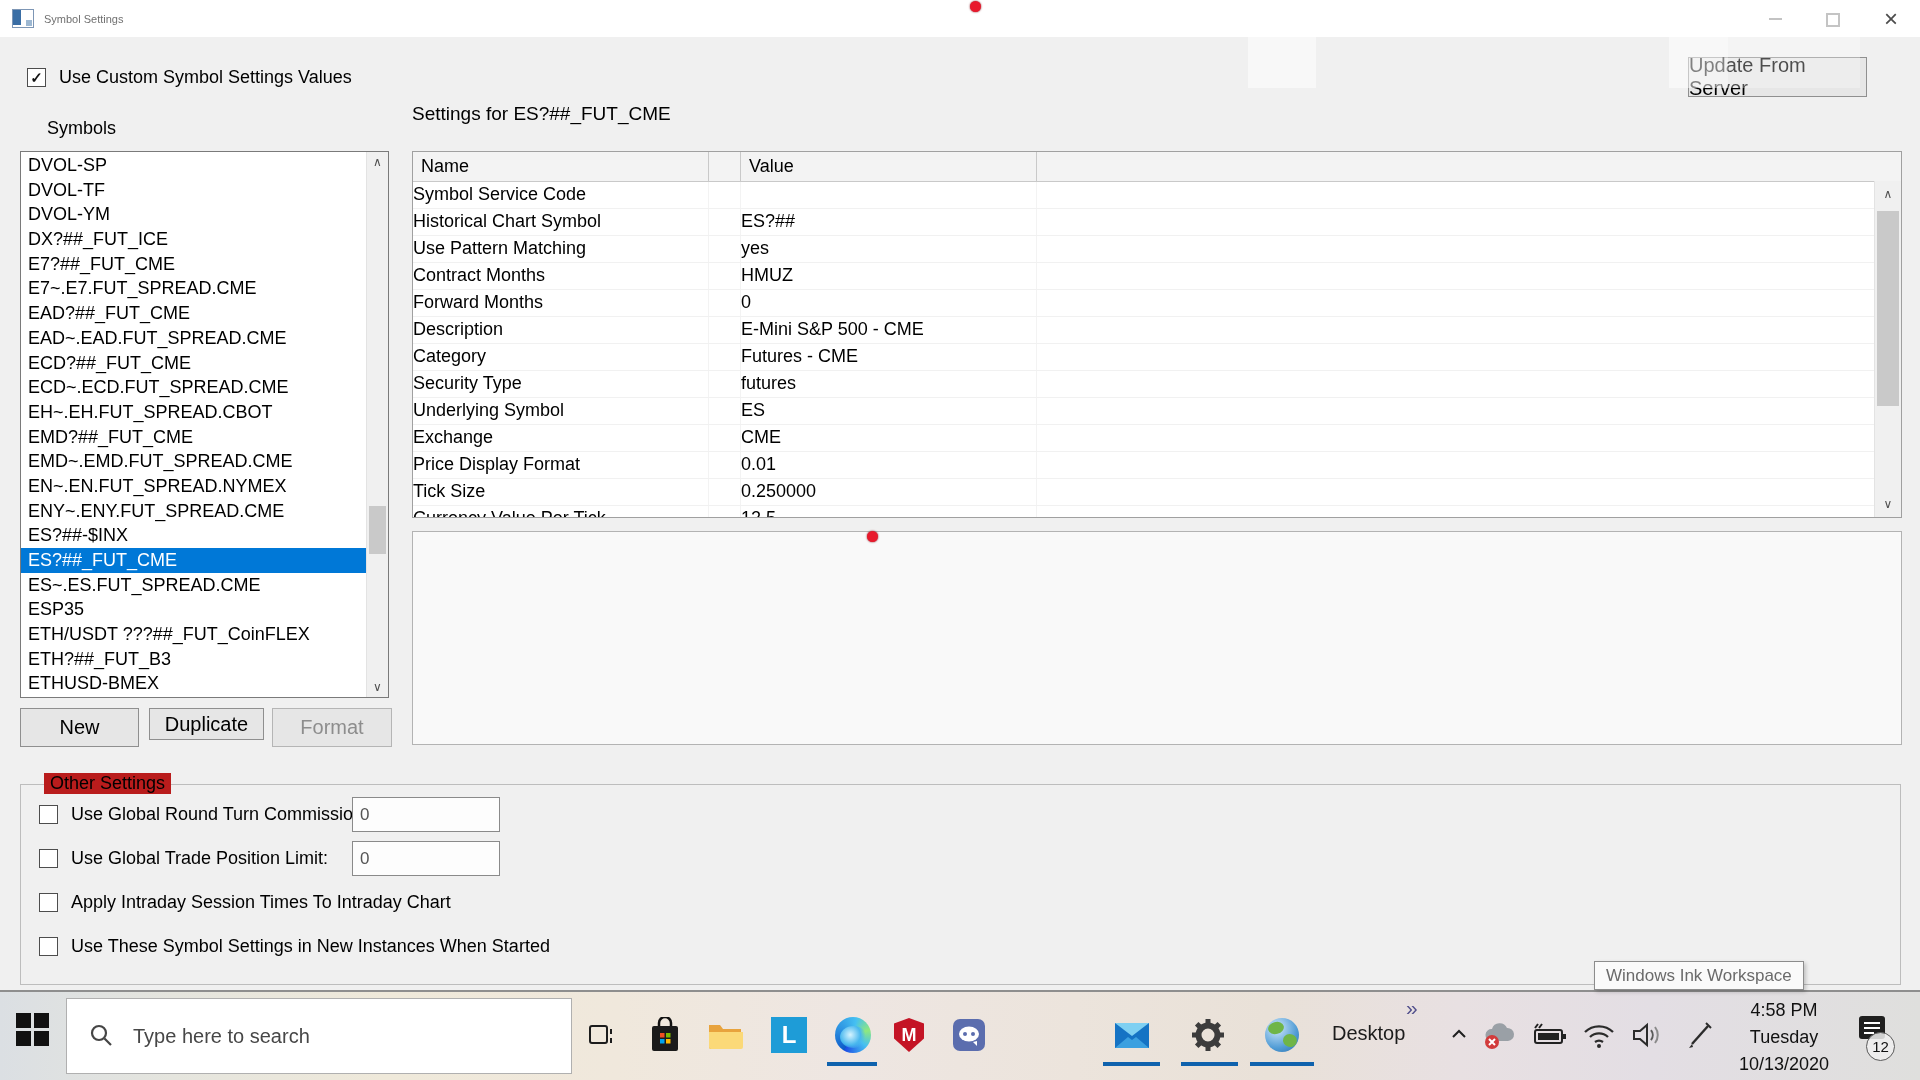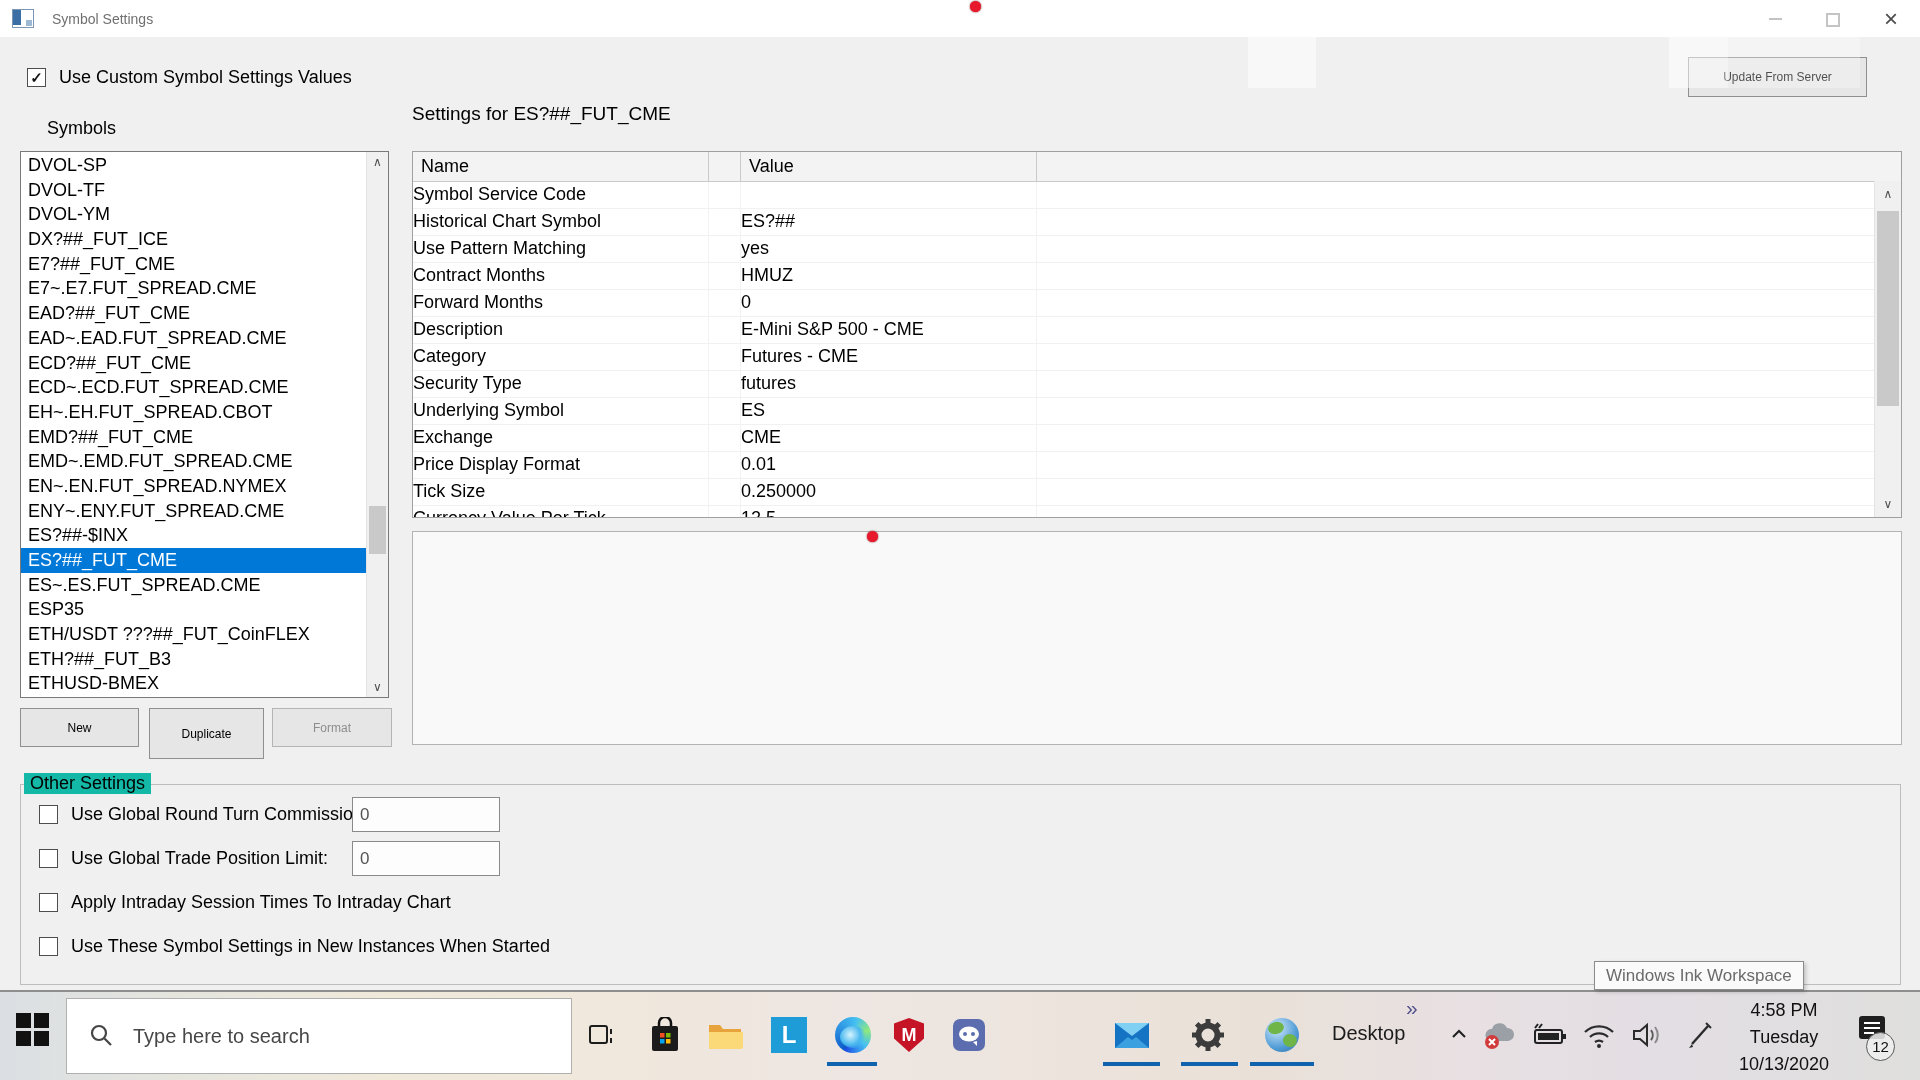--- a/index.html
+++ b/index.html
@@ -2,37 +2,37 @@
 <html><head>
 <meta charset="utf-8">
 <style>
   html,body{margin:0;padding:0}
   body{width:1920px;height:1080px;overflow:hidden;position:relative;
        background:#f0f0f0;font-family:"Liberation Sans",sans-serif;color:#000}
 
   
   .titlebar{position:absolute;left:0;top:0;width:1920px;height:37px;background:#fff;
             display:flex;align-items:center}
-  .titlebar .title{margin-left:18px;font-size:14px;color:#707070}
+  .titlebar .title{margin-left:10px;font-size:11px;color:#707070}
   .appicon{margin-left:12px;width:20px;height:17px;position:relative;border:1px solid #7d96b5;background:#fff}
   .appicon::before{content:"";position:absolute;left:0;top:0;width:8px;height:15px;background:#3a6ea5}
   .appicon::after{content:"";position:absolute;right:1px;bottom:1px;width:6px;height:6px;background:#9db8d2}
   .win-controls{position:absolute;right:0;top:0;height:37px;display:flex}
   .win-btn{width:58px;height:37px;display:flex;align-items:center;justify-content:center}
   .min-glyph{width:13px;height:2px;background:#a9a9a9}
   .restore-glyph{width:10px;height:10px;border:2px solid #ababab;background:#fff;position:relative;margin-top:3px}
   .restore-glyph::before{content:"";position:absolute;left:2px;top:-6px;width:10px;height:10px;border:2px solid #ababab;z-index:-1}
   .close-glyph{font-size:24px;color:#4c4c4c;line-height:20px}
 
   
   .row-flex{position:absolute;display:flex;align-items:center;gap:13px}
   .chk{width:19px;height:19px;background:#fff;border:1px solid #4d4d4d;box-sizing:border-box;
        display:inline-flex;align-items:center;justify-content:center;font-size:15px;font-weight:bold;color:#111;flex:0 0 auto}
   .lbl{font-size:18px;white-space:nowrap}
-  .btn{position:absolute;background:#e6e6e6;border:1px solid #8f8f8f;font-size:12px;
+  .btn{position:absolute;background:#e6e6e6;border:1px solid #8f8f8f;font-size:20px;
        display:flex;align-items:center;justify-content:center;box-sizing:border-box}
   .btn.disabled{color:#8d8d8d;border-color:#b5b5b5}
 
   
   .listbox{position:absolute;left:20px;top:151px;width:369px;height:547px;background:#fff;
            border:1px solid #7a7a7a;box-sizing:border-box;overflow:hidden}
   .symbol-list{position:absolute;left:0;top:1px;right:21px;bottom:0}
   .symbol-item{height:24.7px;line-height:24.7px;padding-left:7px;font-size:18px;white-space:nowrap;overflow:hidden}
   .symbol-item.selected{background:#0078d7;color:#fff}
   .vscroll{position:absolute;top:0;right:0;bottom:0;width:21px;background:#f0f0f0;border-left:1px solid #e3e3e3}
@@ -51,21 +51,21 @@
   .trow .cell{border-right:1px solid #f3f3f3;white-space:nowrap;overflow:hidden}
   .trow .cell:last-child{border-right:none}
   .stable .vscroll{top:29px;width:26px}
   .stable .vscroll .arrow{height:26px}
 
   .empty-panel{position:absolute;left:412px;top:531px;width:1490px;height:214px;background:#f9f9f9;
                border:1px solid #b3b3b3;box-sizing:border-box}
 
   
   .groupbox{position:absolute;left:20px;top:784px;width:1881px;height:201px;border:1px solid #bdbdbd;box-sizing:border-box}
-  .groupbox .gb-label{position:absolute;left:3px;top:-12px;background:#14b8a6;padding:0 6px;font-size:18px}
+  .groupbox .gb-label{position:absolute;left:23px;top:-12px;background:#b91c1c;padding:0 6px;font-size:18px}
   .num-input{position:absolute;width:148px;height:35px;border:1px solid #8a8a8a;background:#fdfdfd;
              font-family:"Liberation Sans",sans-serif;font-size:17px;color:#555;padding:0 0 0 7px;box-sizing:border-box}
 
   
   .tooltip{position:absolute;left:1594px;top:961px;height:29px;padding:0 11px;background:#fafafa;
            border:1px solid #8c8c8c;box-sizing:border-box;display:flex;align-items:center;
            font-size:17px;color:#6b6b6b;white-space:nowrap;box-shadow:2px 2px 4px rgba(0,0,0,.2);z-index:30}
 
   
   .taskbar{position:absolute;left:0;top:990px;width:1920px;height:90px;box-sizing:border-box;
@@ -341,21 +341,21 @@
   <div class="vscroll">
     <div class="arrow" style="top:0">∧</div>
     <div class="thumb" style="top:30px;height:195px"></div>
     <div class="arrow" style="bottom:0">∨</div>
   </div>
 </div>
 
 <div class="empty-panel"></div>
 
 <div class="btn" style="left:20px;top:708px;width:119px;height:39px">New</div>
-<div class="btn" style="left:149px;top:708px;width:115px;height:51px">Duplicate</div>
+<div class="btn" style="left:149px;top:708px;width:115px;height:32px">Duplicate</div>
 <div class="btn disabled" style="left:272px;top:708px;width:120px;height:39px">Format</div>
 
 <div class="groupbox">
   <span class="gb-label">Other Settings</span>
 </div>
 
 <div class="row-flex" style="left:39px;top:804px">
   <span class="chk"></span>
   <span class="lbl">Use Global Round Turn Commission:</span>
 </div>

